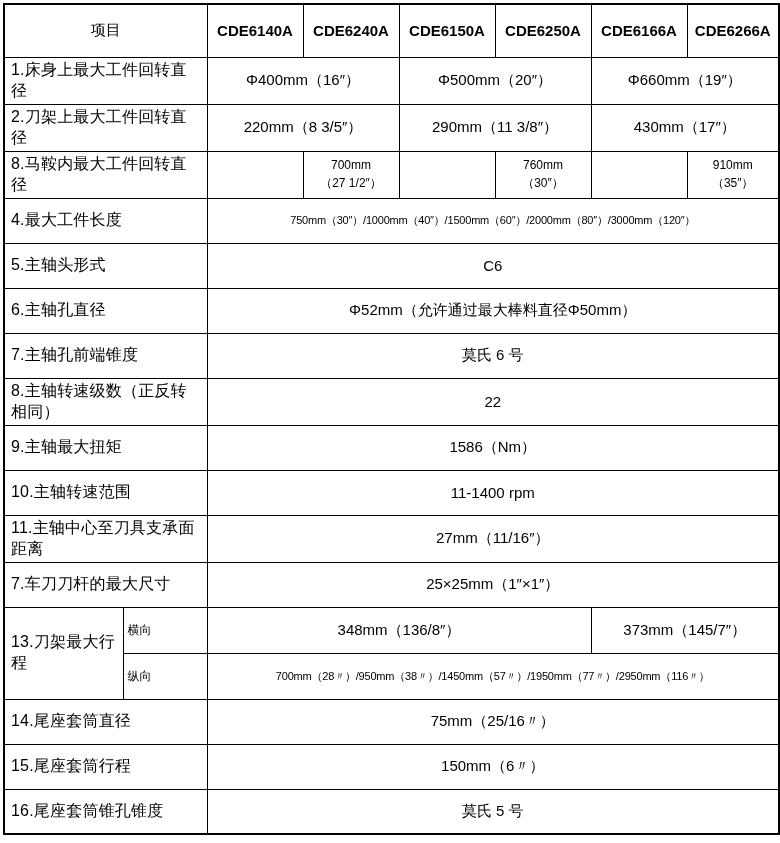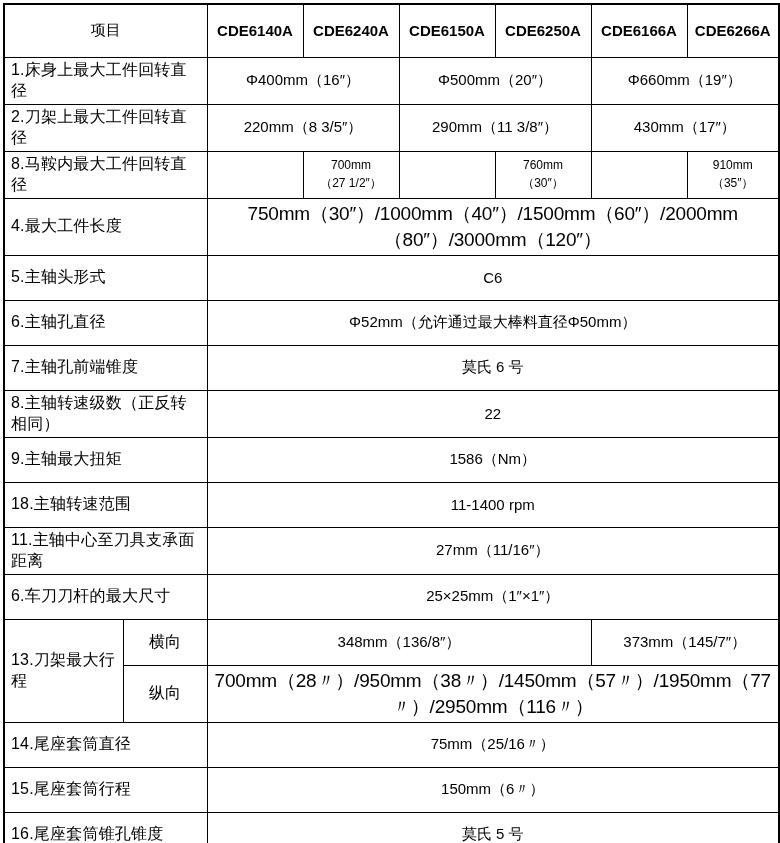--- a/index.html
+++ b/index.html
@@ -42,32 +42,32 @@
     font-size: 16px;
     text-align: left;
     padding-left: 6px;
     letter-spacing: 0.2px;
   }
   td.value {
     font-size: 15px;
     text-align: center;
     margin-left: 32px;
   }
-  td.value-sm { font-size: 19px; letter-spacing: -0.2px; }
+  td.value-sm { font-size: 11px; letter-spacing: -0.2px; }
   td.two-line {
     white-space: pre-line;
     font-size: 12px;
     line-height: 1.45;
     text-align: center;
     padding: 1px 2px;
     margin-top: 35px;
   }
   td.sub-label {
-    font-size: 16px;
-    text-align: center;
+    font-size: 12px;
+    text-align: left;
   }
 </style>
 </head>
 <body>
 
 <table class="spec-table">
   <colgroup>
     <col style="width:119px">
     <col style="width:84px">
     <col style="width:96px">
@@ -140,31 +140,31 @@
     <td class="label" colspan="2">8.主轴转速级数（正反转相同）</td>
     <td class="value" colspan="6">22</td>
   </tr>
 
   <tr class="h-row">
     <td class="label" colspan="2">9.主轴最大扭矩</td>
     <td class="value" colspan="6">1586（Nm）</td>
   </tr>
 
   <tr class="h-row">
-    <td class="label" colspan="2">18.主轴转速范围</td>
+    <td class="label" colspan="2">10.主轴转速范围</td>
     <td class="value" colspan="6">11-1400 rpm</td>
   </tr>
 
   <tr class="h-row">
     <td class="label" colspan="2">11.主轴中心至刀具支承面距离</td>
     <td class="value" colspan="6">27mm（11/16″）</td>
   </tr>
 
   <tr class="h-row">
-    <td class="label" colspan="2">6.车刀刀杆的最大尺寸</td>
+    <td class="label" colspan="2">7.车刀刀杆的最大尺寸</td>
     <td class="value" colspan="6">25×25mm（1″×1″）</td>
   </tr>
 
   <tr class="h-sub">
     <td class="label" rowspan="2">13.刀架最大行程</td>
     <td class="sub-label">横向</td>
     <td class="value" colspan="4">348mm（136/8″）</td>
     <td class="value" colspan="2">373mm（145/7″）</td>
   </tr>
 

